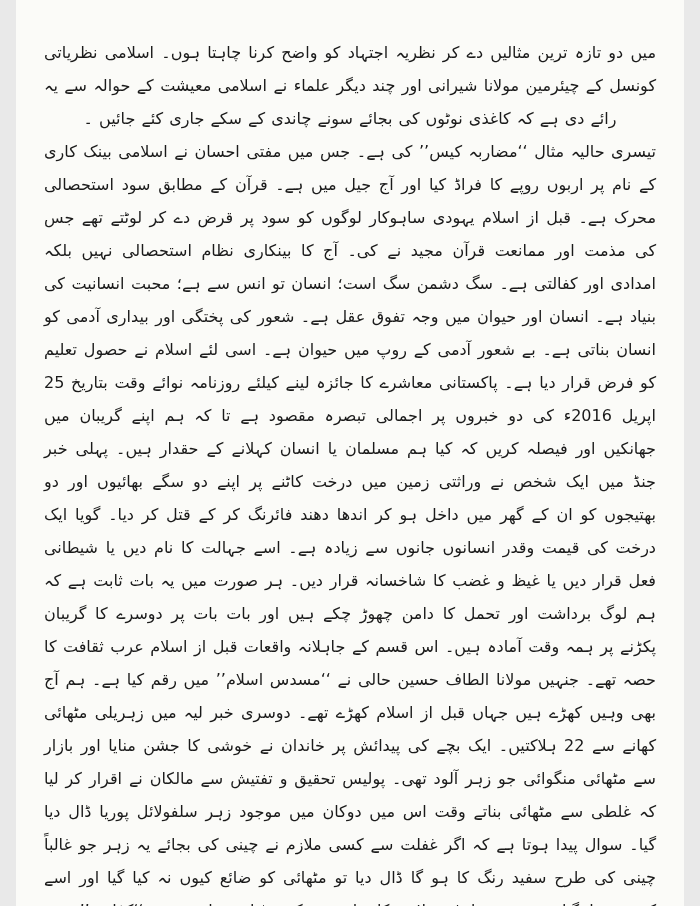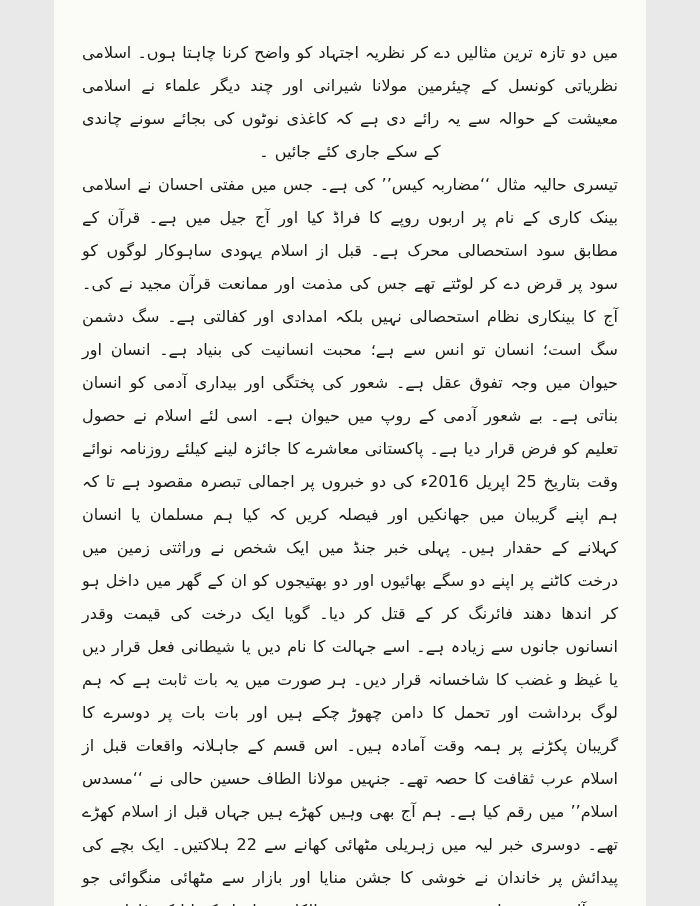--- a/index.html
+++ b/index.html
@@ -2,21 +2,21 @@
 <html><head>
 <meta charset="utf-8">
 <style>
   html, body { margin: 0; padding: 0; }
   body {
     background: #e9e9e9;
     font-family: "DejaVu Sans", sans-serif;
   }
   .page {
     position: relative;
-    width: 592px;
+    width: 668px;
     height: 906px;
     margin: 0 auto;
     box-sizing: border-box;
     padding: 36px 28px 16px 28px;
     background: var(--page-bg, #fbfbf8);
     color: var(--page-fg, #1a1a1a);
     direction: rtl;
     overflow: hidden;
   }
   .body-text {

